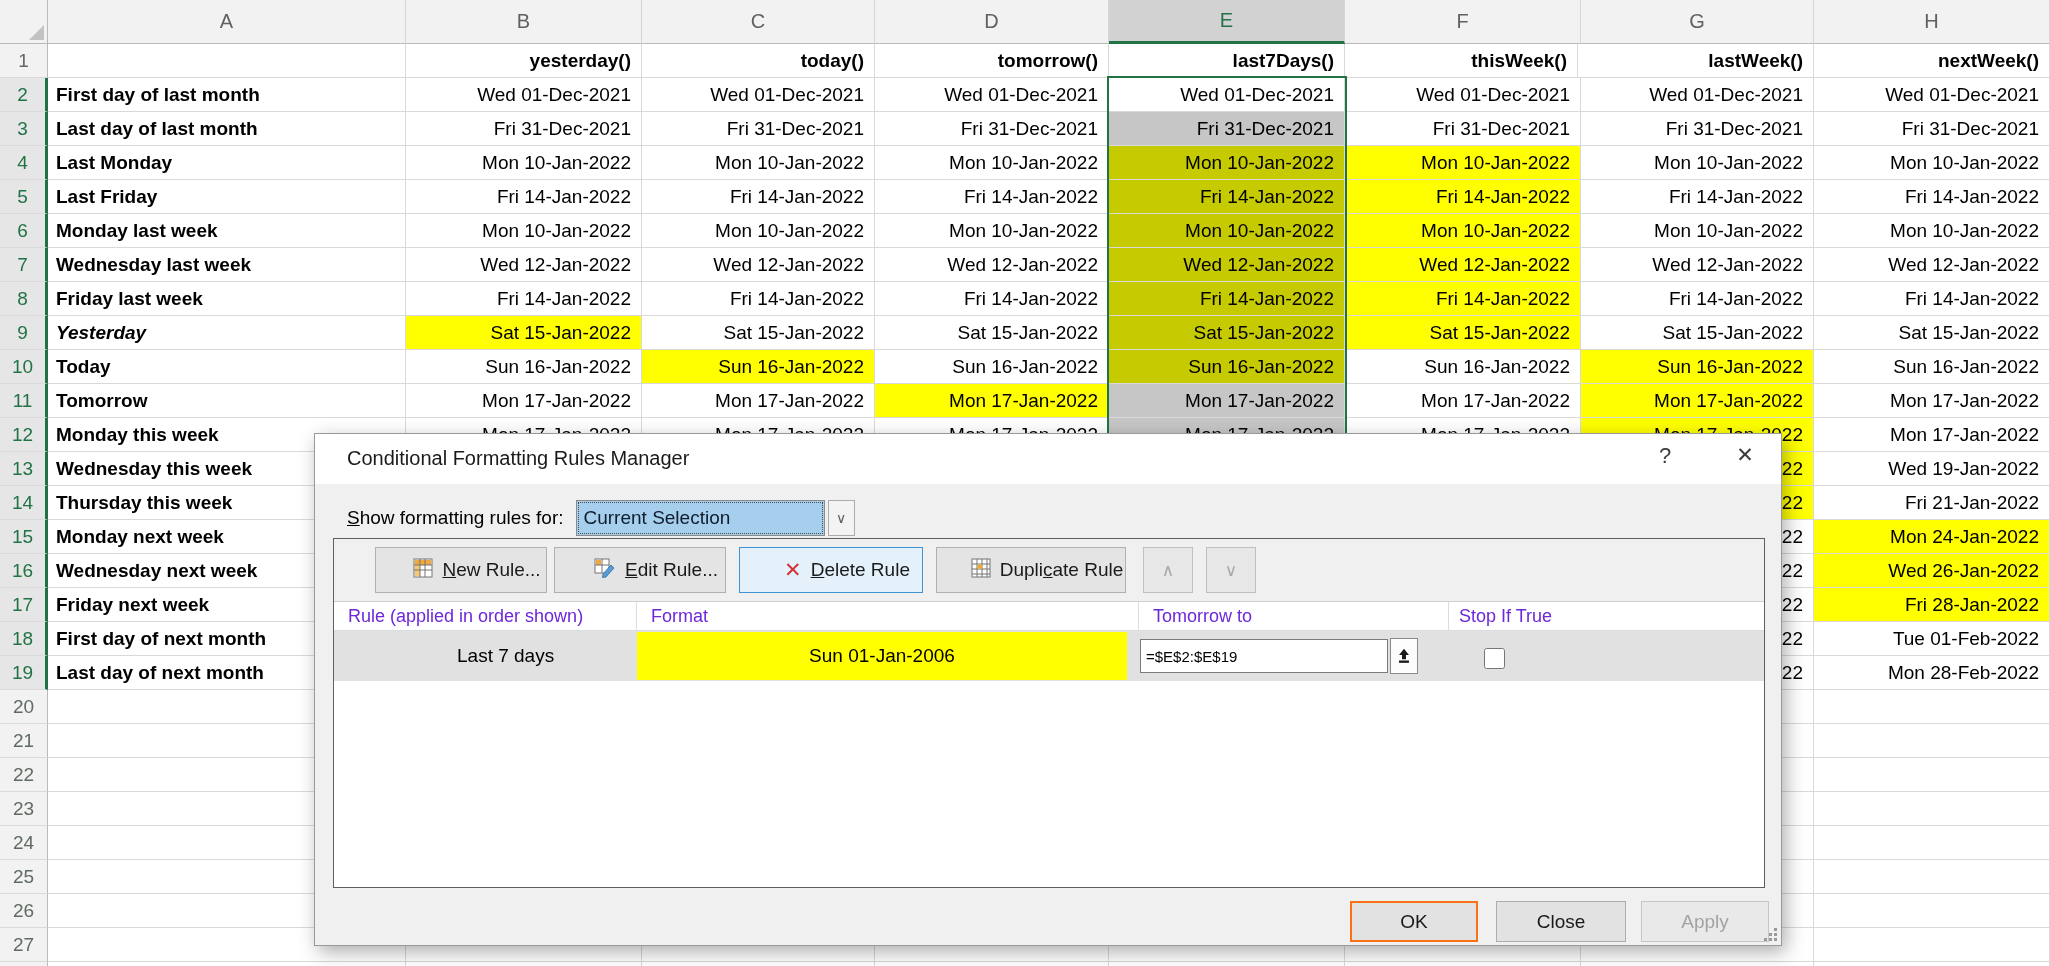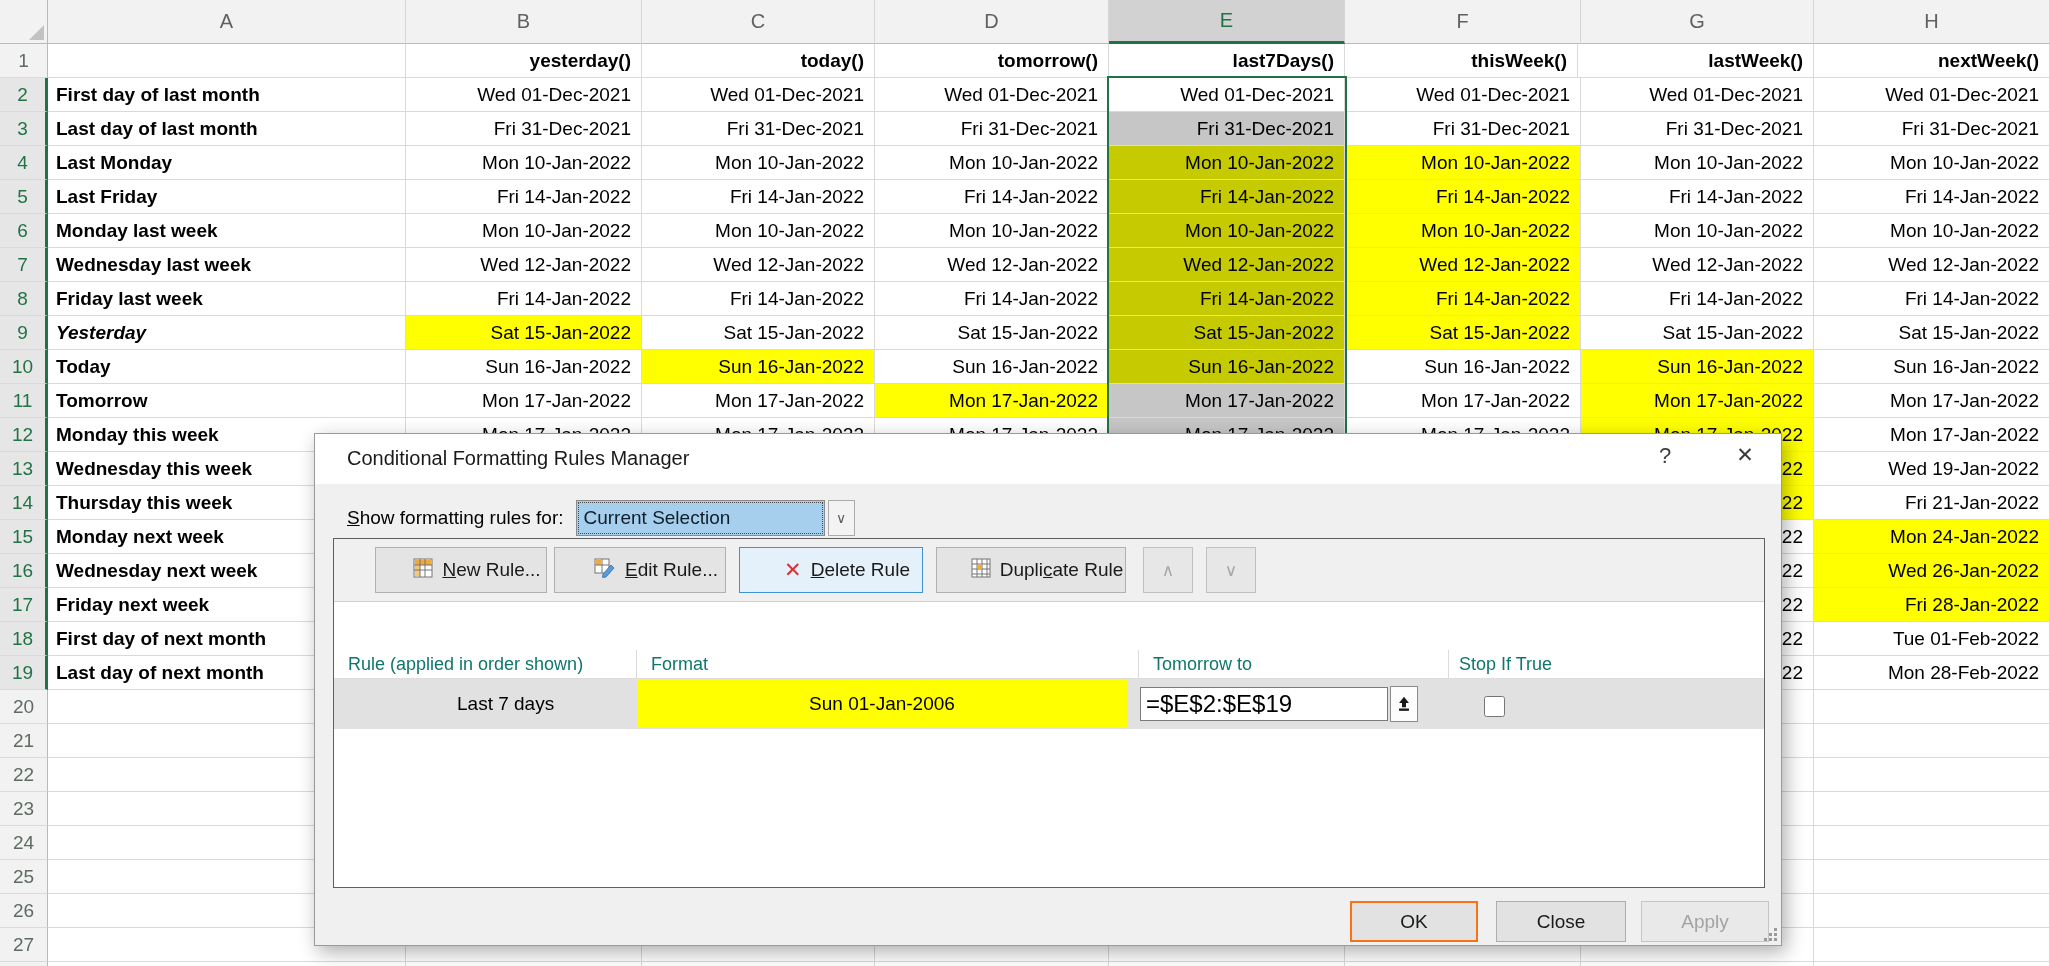--- a/index.html
+++ b/index.html
@@ -62,34 +62,34 @@
   .tb-b1{margin-left:7px;width:172px;}
   .tb-b2{margin-left:13px;width:184px;}
   .tb-b3{margin-left:13px;width:190px;}
   .tb-move{margin-left:17px;width:50px;height:46px;box-sizing:border-box;background:#e7e7e7;
         border:1px solid #c0c0c0;display:flex;align-items:center;justify-content:center;
         color:#a8a8a8;font-size:17px;}
   .tb-move + .tb-move{margin-left:13px;}
   .x-glyph{color:#d13438;font-size:21px;}
 
   .ruleslist{position:absolute;left:0;right:0;top:62px;bottom:0;background:#fff;border-top:1px solid #cfcfcf;}
-  .list-hdr{display:flex;height:29px;font-size:18px;color:#0f766e;margin-top:48px;}
+  .list-hdr{display:flex;height:29px;font-size:18px;color:#6d28d9;}
   .lh{box-sizing:border-box;display:flex;align-items:center;padding-left:14px;
         border-right:1px solid #dcdcdc;border-bottom:1px solid #dcdcdc;}
   .lh-rule{width:303px;}
   .lh-format{width:502px;}
   .lh-applies{width:310px;}
   .lh-stop{width:315px;padding-left:10px;border-right:none;}
   .rule-row{position:relative;height:50px;background:#e1e1e1;display:flex;align-items:center;}
   .rule-name{margin-left:123px;font-size:19px;color:#000;}
   .rule-preview{position:absolute;left:303px;top:1px;width:490px;height:48px;background:#ffff00;
         display:flex;align-items:center;justify-content:center;font-size:19px;color:#000;}
   .applies-input{position:absolute;left:806px;top:8px;width:248px;height:34px;box-sizing:border-box;
         border:1px solid #7a7a7a;background:#fff;font-family:"Liberation Sans",sans-serif;
-        font-size:24px;padding:0 5px;}
+        font-size:15px;padding:0 5px;}
   .collapse-btn{position:absolute;left:1056px;top:7px;width:28px;height:36px;box-sizing:border-box;
         background:#fdfdfd;border:1px solid #8a8a8a;display:flex;align-items:center;justify-content:center;}
   .stop-check{position:absolute;left:1146px;top:14px;width:21px;height:21px;}
 
   .dlg-btn{position:absolute;top:467px;height:41px;box-sizing:border-box;background:#e2e2e2;
         border:1px solid #adadad;font-family:"Liberation Sans",sans-serif;font-size:19px;color:#1a1a1a;
         display:flex;align-items:center;justify-content:center;}
   .btn-ok{left:1035px;width:128px;border:2px solid #f97316;}
   .btn-close{left:1181px;width:130px;}
   .btn-apply{left:1326px;width:128px;color:#a3a3a3;border-color:#c6c6c6;background:#e9e9e9;}

